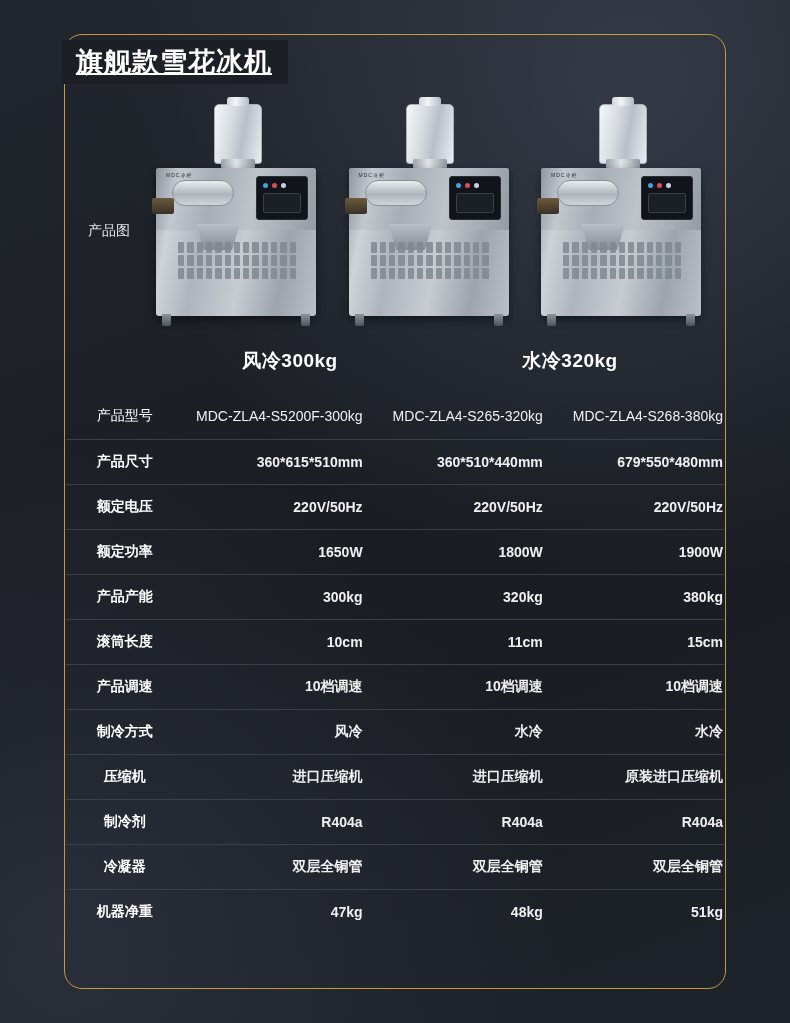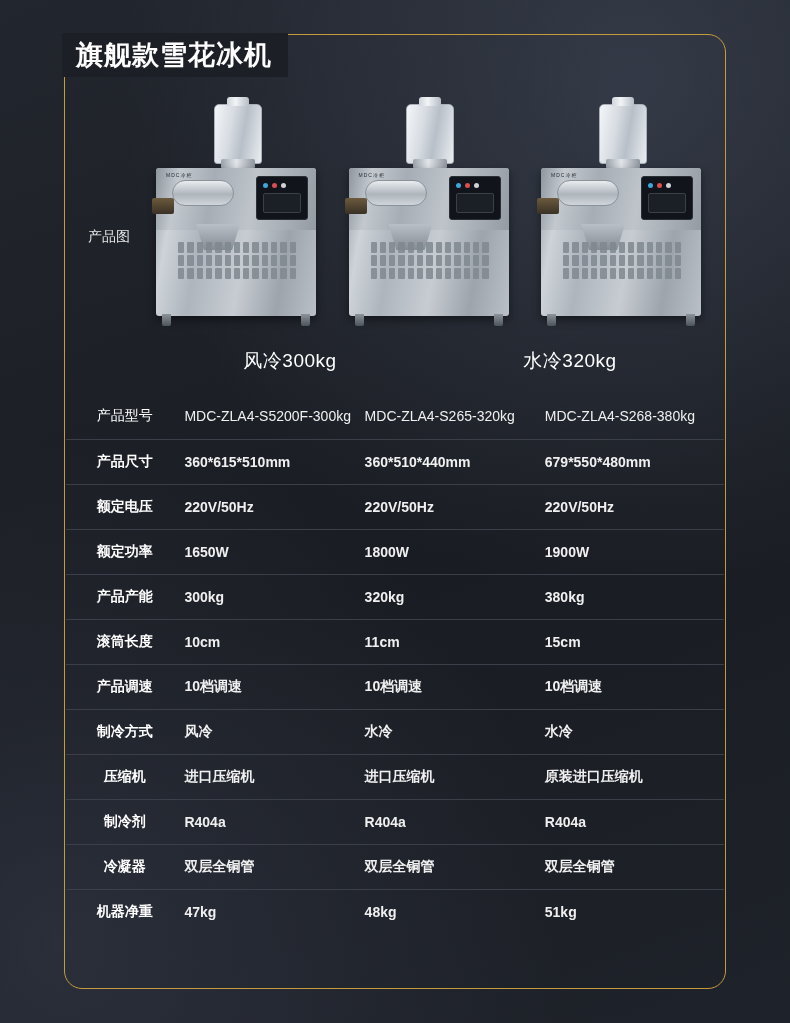--- a/index.html
+++ b/index.html
@@ -31,26 +31,27 @@
     top: 34px;
     width: 662px;
     height: 955px;
     border: 1px solid #c79a3e;
     border-radius: 18px;
     box-sizing: border-box;
   }
   .title-wrap {
     position: absolute;
     left: 62px;
-    top: 33px;
+    top: 40px;
     background: #1c1f26;
     padding: 0 16px 0 14px;
     height: 44px;
     display: flex;
     align-items: center;
+    text-decoration: underline;
   }
   .title {
     font-size: 27px;
     font-weight: bold;
     letter-spacing: 1px;
     color: #ffffff;
     line-height: 1;
   }
 
   
@@ -59,21 +60,21 @@
     left: 150px;
     top: 96px;
     width: 560px;
     height: 250px;
     display: flex;
     justify-content: space-between;
   }
   .prod-label {
     position: absolute;
     left: 88px;
-    top: 228px;
+    top: 222px;
     font-size: 14px;
     color: #e6e6e6;
   }
   .machine {
     position: relative;
     width: 175px;
     height: 250px;
   }
   
   .bottle {
@@ -237,21 +238,21 @@
     position: absolute;
     left: 150px;
     top: 348px;
     width: 560px;
     display: flex;
   }
   .variant-name {
     flex: 1;
     text-align: center;
     font-size: 19px;
-    font-weight: normal;
+    font-weight: bold;
     color: #ffffff;
     letter-spacing: .5px;
   }
 
   
   .spec-table {
     position: absolute;
     left: 66px;
     top: 394px;
     width: 658px;
@@ -260,21 +261,21 @@
   .spec-table tr {
     height: 45px;
   }
   .spec-table tr + tr td {
     border-top: 1px solid #3a3f49;
     font-weight: bold;
   }
   .spec-table td {
     font-size: 14px;
     color: #f0f0f0;
-    text-align: left;
+    text-align: right;
     vertical-align: middle;
   }
   .spec-table td.label {
     width: 118px;
     text-align: center;
     color: #ffffff;
   }
   .spec-table td.val { width: 180px; }
 </style>
 </head>

